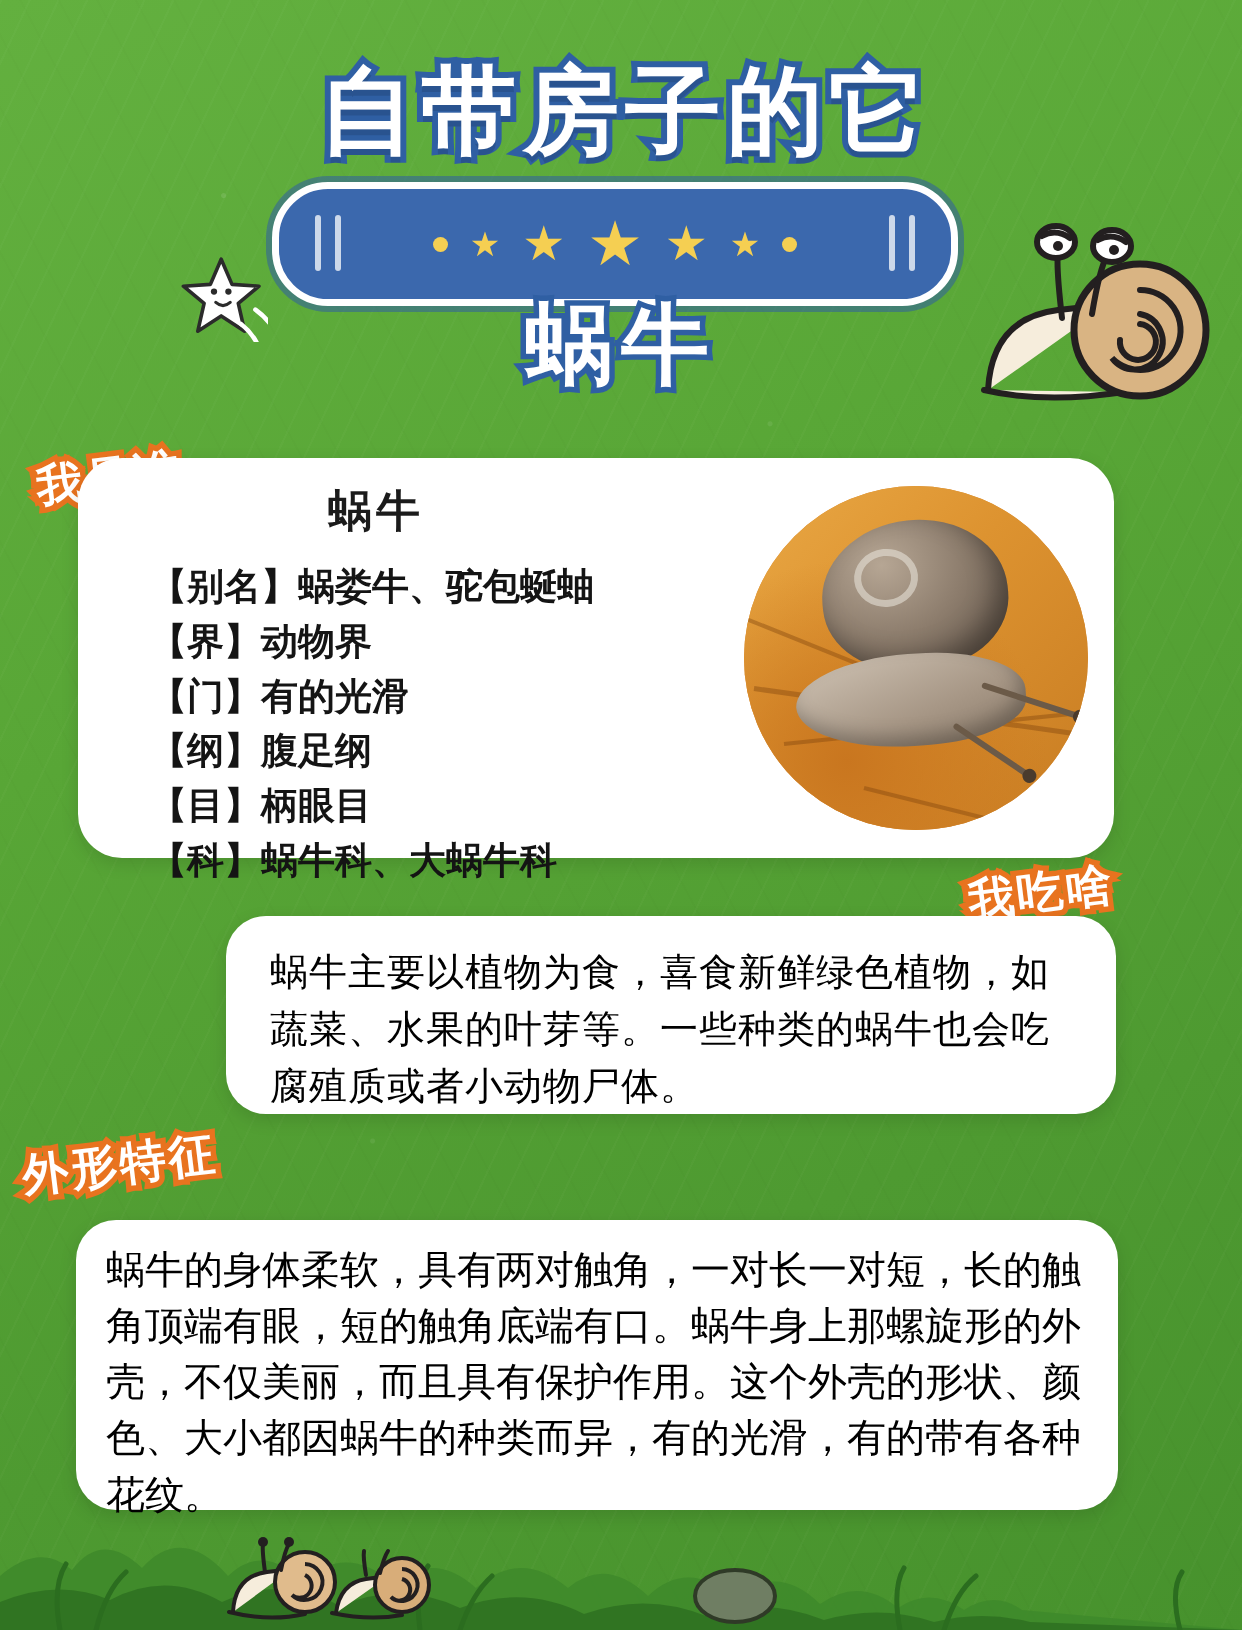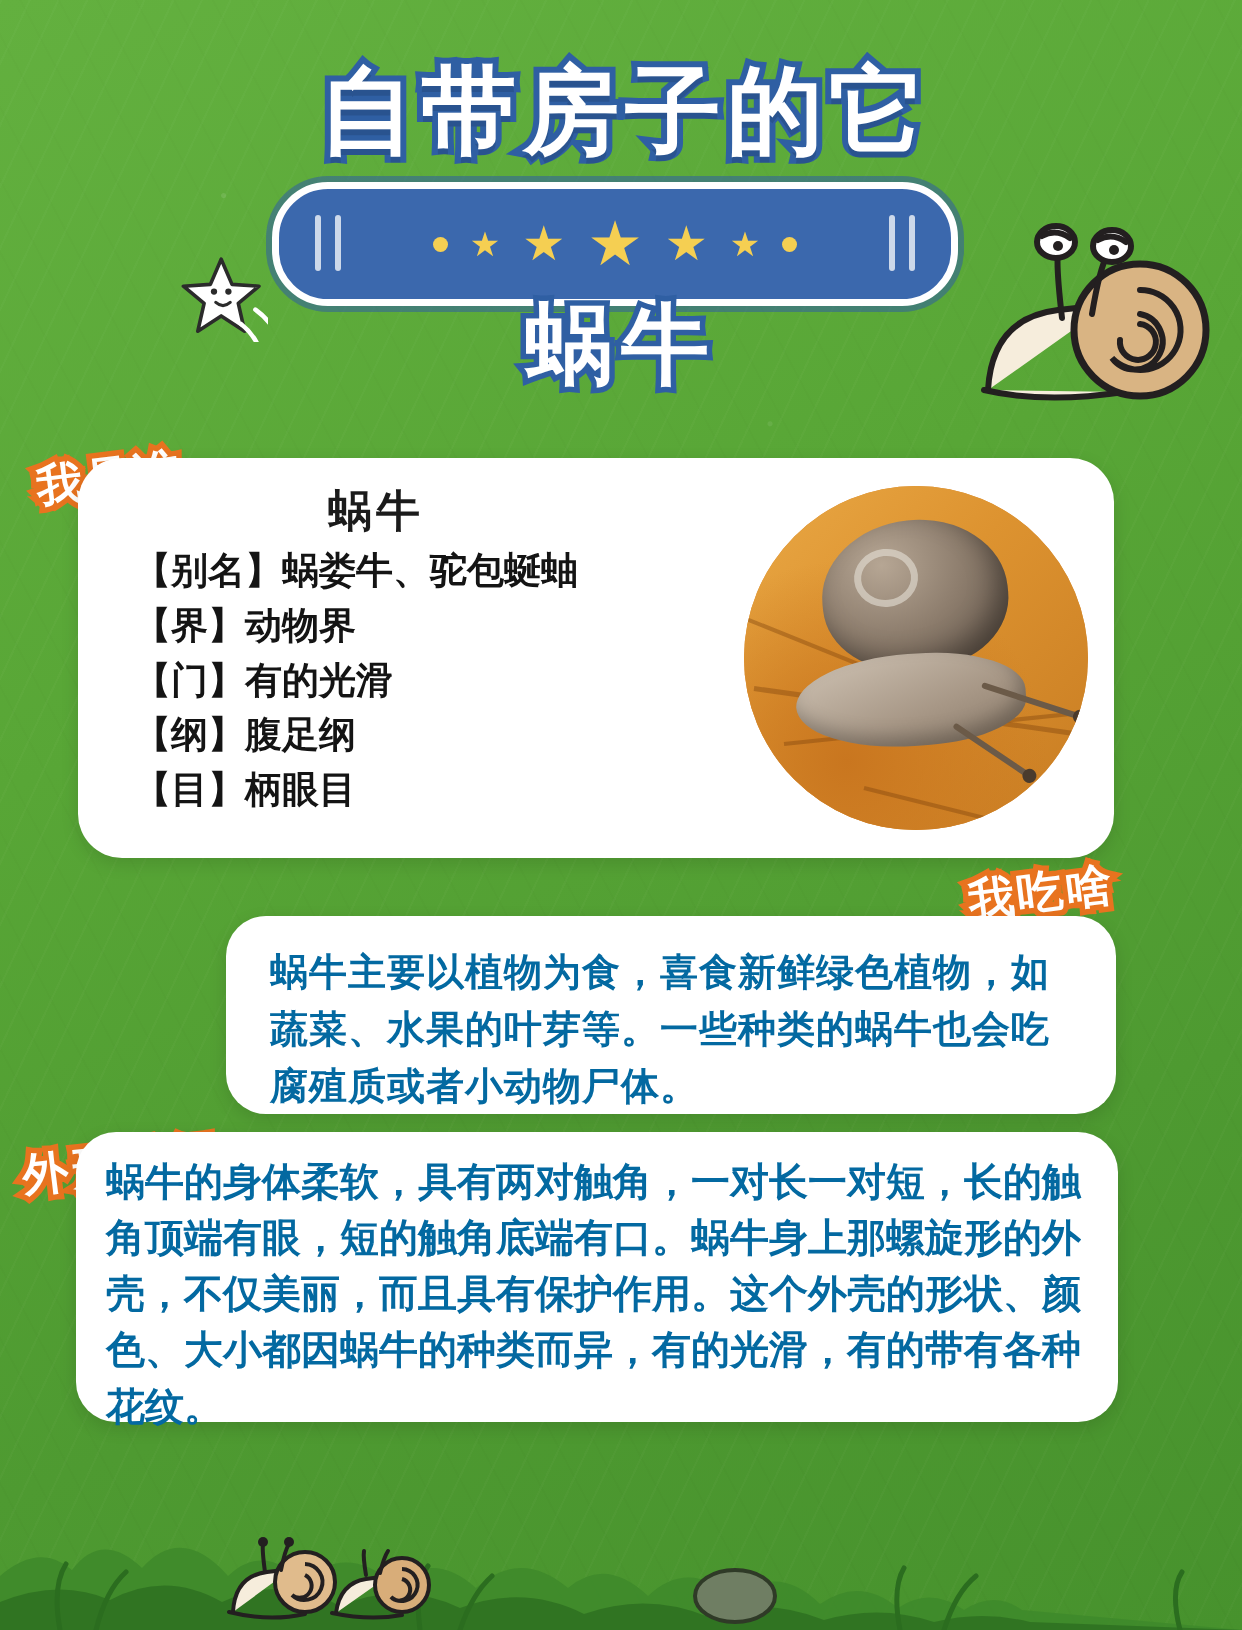--- a/index.html
+++ b/index.html
@@ -142,21 +142,21 @@
   }
   #card-eat {
     left: 226px;
     top: 916px;
     width: 890px;
     height: 198px;
     border-radius: 40px;
   }
   #card-shape {
     left: 76px;
-    top: 1132px;
+    top: 1220px;
     width: 1042px;
     height: 290px;
     border-radius: 40px;
   }
 
   
   .tag {
     position: absolute;
     font-size: 46px;
     font-weight: 700;
@@ -188,21 +188,21 @@
     width: 600px;
     font-size: 37px;
     line-height: 1.48;
     color: #141414;
     font-weight: 600;
   }
   .who-list li {
     list-style: none;
     white-space: nowrap;
   }
-  .who-list ul { margin: 0; padding: 0; }
+  .who-list ul { margin: 16px; padding: 0; }
 
   .photo {
     position: absolute;
     right: 26px;
     top: 28px;
     width: 344px;
     height: 344px;
     border-radius: 50%;
     overflow: hidden;
     background: #d9892f;
@@ -265,22 +265,22 @@
     top: -4px;
     width: 14px;
     height: 14px;
     border-radius: 50%;
     background: #4a3b2d;
   }
 
   
   .para {
     position: absolute;
-    color: #0369a1;
-    font-weight: 700;
+    color: #000000;
+    font-weight: 400;
   }
   #eat-text {
     left: 44px;
     top: 28px;
     width: 800px;
     font-size: 38px;
     line-height: 1.5;
     letter-spacing: 1px;
   }
   #shape-text {
@@ -364,20 +364,21 @@
 <div class="card" id="card-who">
   <div class="who-name">蜗牛</div>
 
   <div class="who-list">
     <ul>
       <li>【别名】蜗娄牛、驼包蜒蚰</li>
       <li>【界】动物界</li>
       <li>【门】有的光滑</li>
       <li>【纲】腹足纲</li>
       <li>【目】柄眼目</li>
+      <li>【科】蜗牛科、大蜗牛科</li>
     </ul>
   </div>
 
   <div class="photo">
     <div class="leaf-bg"></div>
     <div class="leaf-vein" style="left:10px; top:200px; width:330px; height:5px; transform:rotate(8deg);"></div>
     <div class="leaf-vein" style="left:40px; top:256px; width:300px; height:4px; transform:rotate(-6deg);"></div>
     <div class="leaf-vein" style="left:120px; top:300px; width:220px; height:4px; transform:rotate(14deg);"></div>
     <div class="leaf-vein" style="left:0px; top:130px; width:180px; height:4px; transform:rotate(22deg);"></div>
     <div class="shell">

